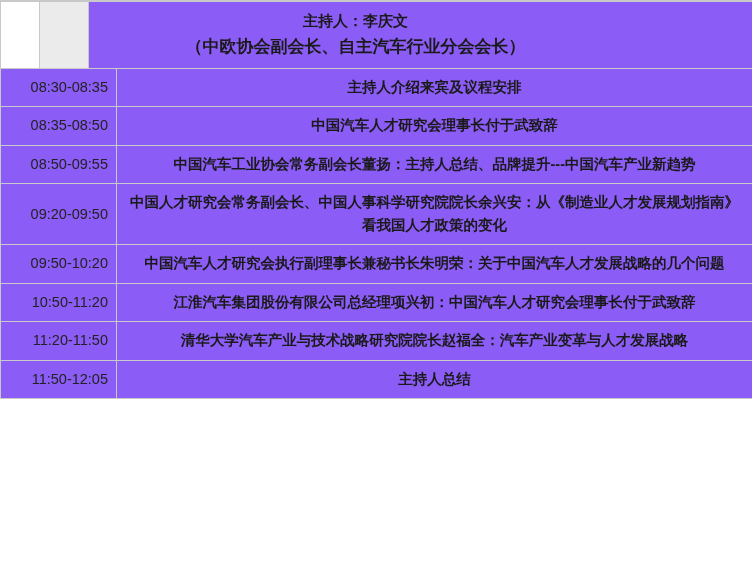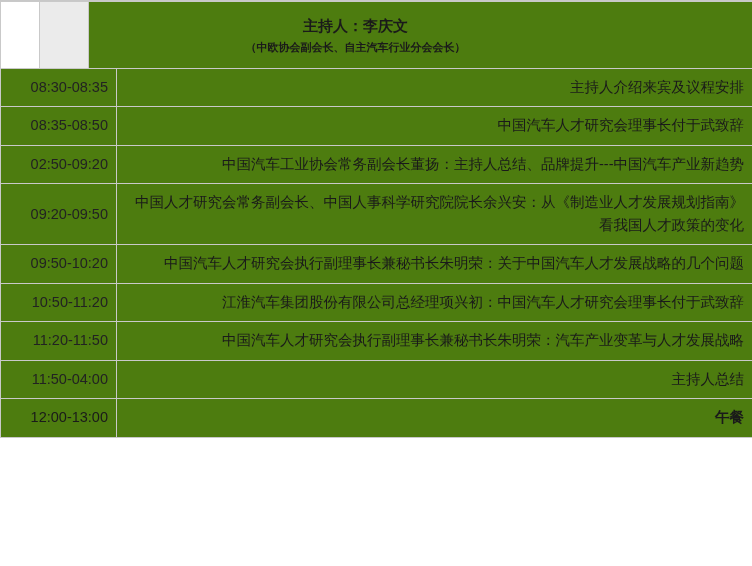--- a/index.html
+++ b/index.html
@@ -25,38 +25,39 @@
     border-collapse: collapse;
     width: 752px;
     table-layout: fixed;
   }
   table.agenda td {
     border: 1px solid #c9c9c9;
     vertical-align: middle;
     padding: 7px 8px 8px 8px;
     font-size: 14.5px;
     line-height: 1.55;
-    background: #4d7c0f;
+    background: #8b5cf6;
   }
   col.c-time { width: 116px; }
   col.c-content { width: 636px; }
 
   td.time-cell {
     text-align: right;
     font-size: 14px;
     color: #222;
     white-space: nowrap;
     padding-left: 2px;
     padding-right: 2px;
   }
   td.content-cell {
-    text-align: right;
+    text-align: center;
     padding-left: 12px;
     padding-right: 10px;
     word-break: break-all;
+    font-weight: bold;
   }
   .bold {
     font-weight: bold;
   }
 
   
   tr.header-row td {
     padding: 0;
     border: 1px solid #c9c9c9;
   }
@@ -84,21 +85,21 @@
     align-items: center;
     justify-content: center;
     text-align: center;
     font-weight: bold;
     font-size: 15px;
     line-height: 1.7;
     padding-right: 130px;
     box-sizing: border-box;
   }
   .header-main .line2 {
-    font-size: 11px;
+    font-size: 17px;
   }
 
   
   .truncated-row td {
     color: #1a1a1a;
   }
 </style>
 </head>
 <body>
 
@@ -127,21 +128,21 @@
         <td class="time-cell">08:30-08:35</td>
         <td class="content-cell">主持人介绍来宾及议程安排</td>
       </tr>
 
       <tr>
         <td class="time-cell">08:35-08:50</td>
         <td class="content-cell">中国汽车人才研究会理事长付于武致辞</td>
       </tr>
 
       <tr>
-        <td class="time-cell">02:50-09:20</td>
+        <td class="time-cell">08:50-09:55</td>
         <td class="content-cell">中国汽车工业协会常务副会长董扬：主持人总结、品牌提升---中国汽车产业新趋势</td>
       </tr>
 
       <tr>
         <td class="time-cell">09:20-09:50</td>
         <td class="content-cell">中国人才研究会常务副会长、中国人事科学研究院院长余兴安：从《制造业人才发展规划指南》看我国人才政策的变化</td>
       </tr>
 
       <tr>
         <td class="time-cell">09:50-10:20</td>
@@ -149,28 +150,24 @@
       </tr>
 
 
       <tr>
         <td class="time-cell">10:50-11:20</td>
         <td class="content-cell">江淮汽车集团股份有限公司总经理项兴初：中国汽车人才研究会理事长付于武致辞</td>
       </tr>
 
       <tr>
         <td class="time-cell">11:20-11:50</td>
-        <td class="content-cell">中国汽车人才研究会执行副理事长兼秘书长朱明荣：汽车产业变革与人才发展战略</td>
+        <td class="content-cell">清华大学汽车产业与技术战略研究院院长赵福全：汽车产业变革与人才发展战略</td>
       </tr>
 
       <tr>
-        <td class="time-cell">11:50-04:00</td>
+        <td class="time-cell">11:50-12:05</td>
         <td class="content-cell">主持人总结</td>
       </tr>
 
-      <tr class="truncated-row">
-        <td class="time-cell">12:00-13:00</td>
-        <td class="content-cell bold">午餐</td>
-      </tr>
 
     </tbody>
   </table>
 </div>
 
 </body></html>

